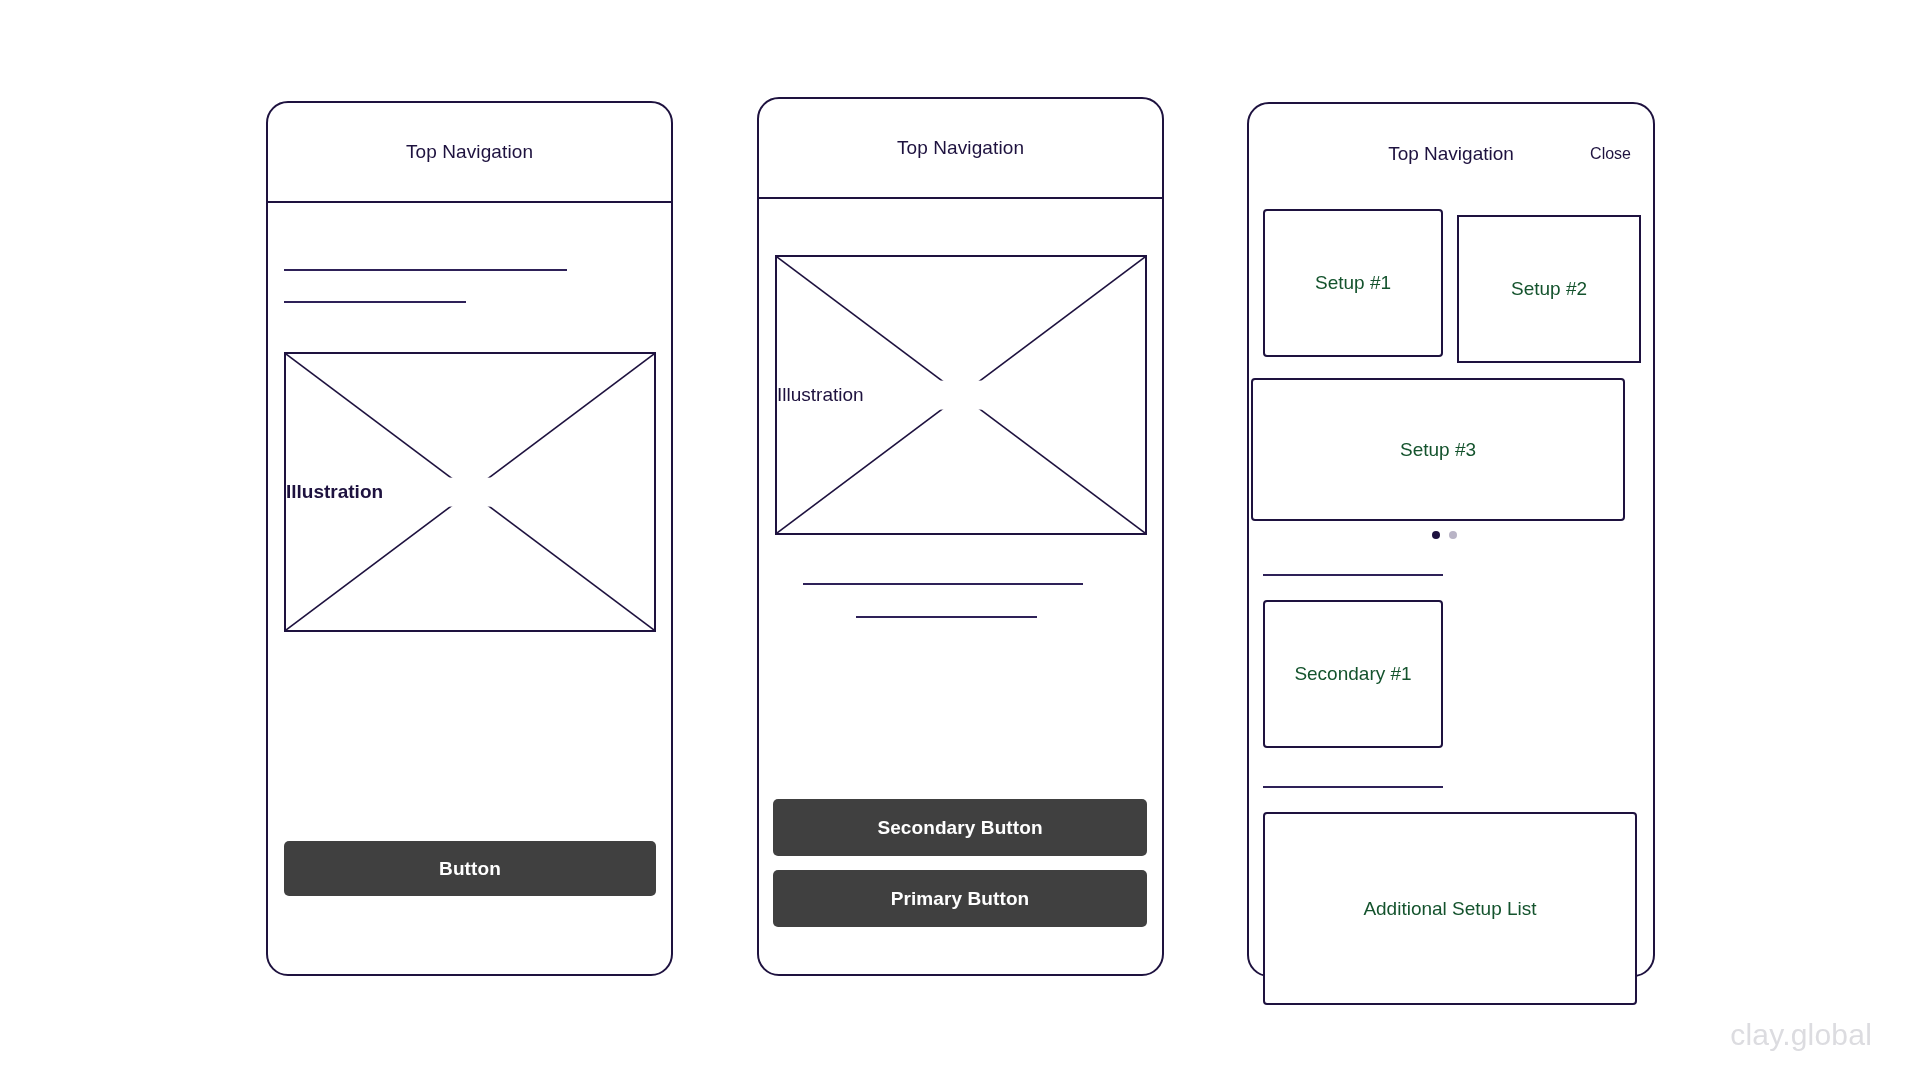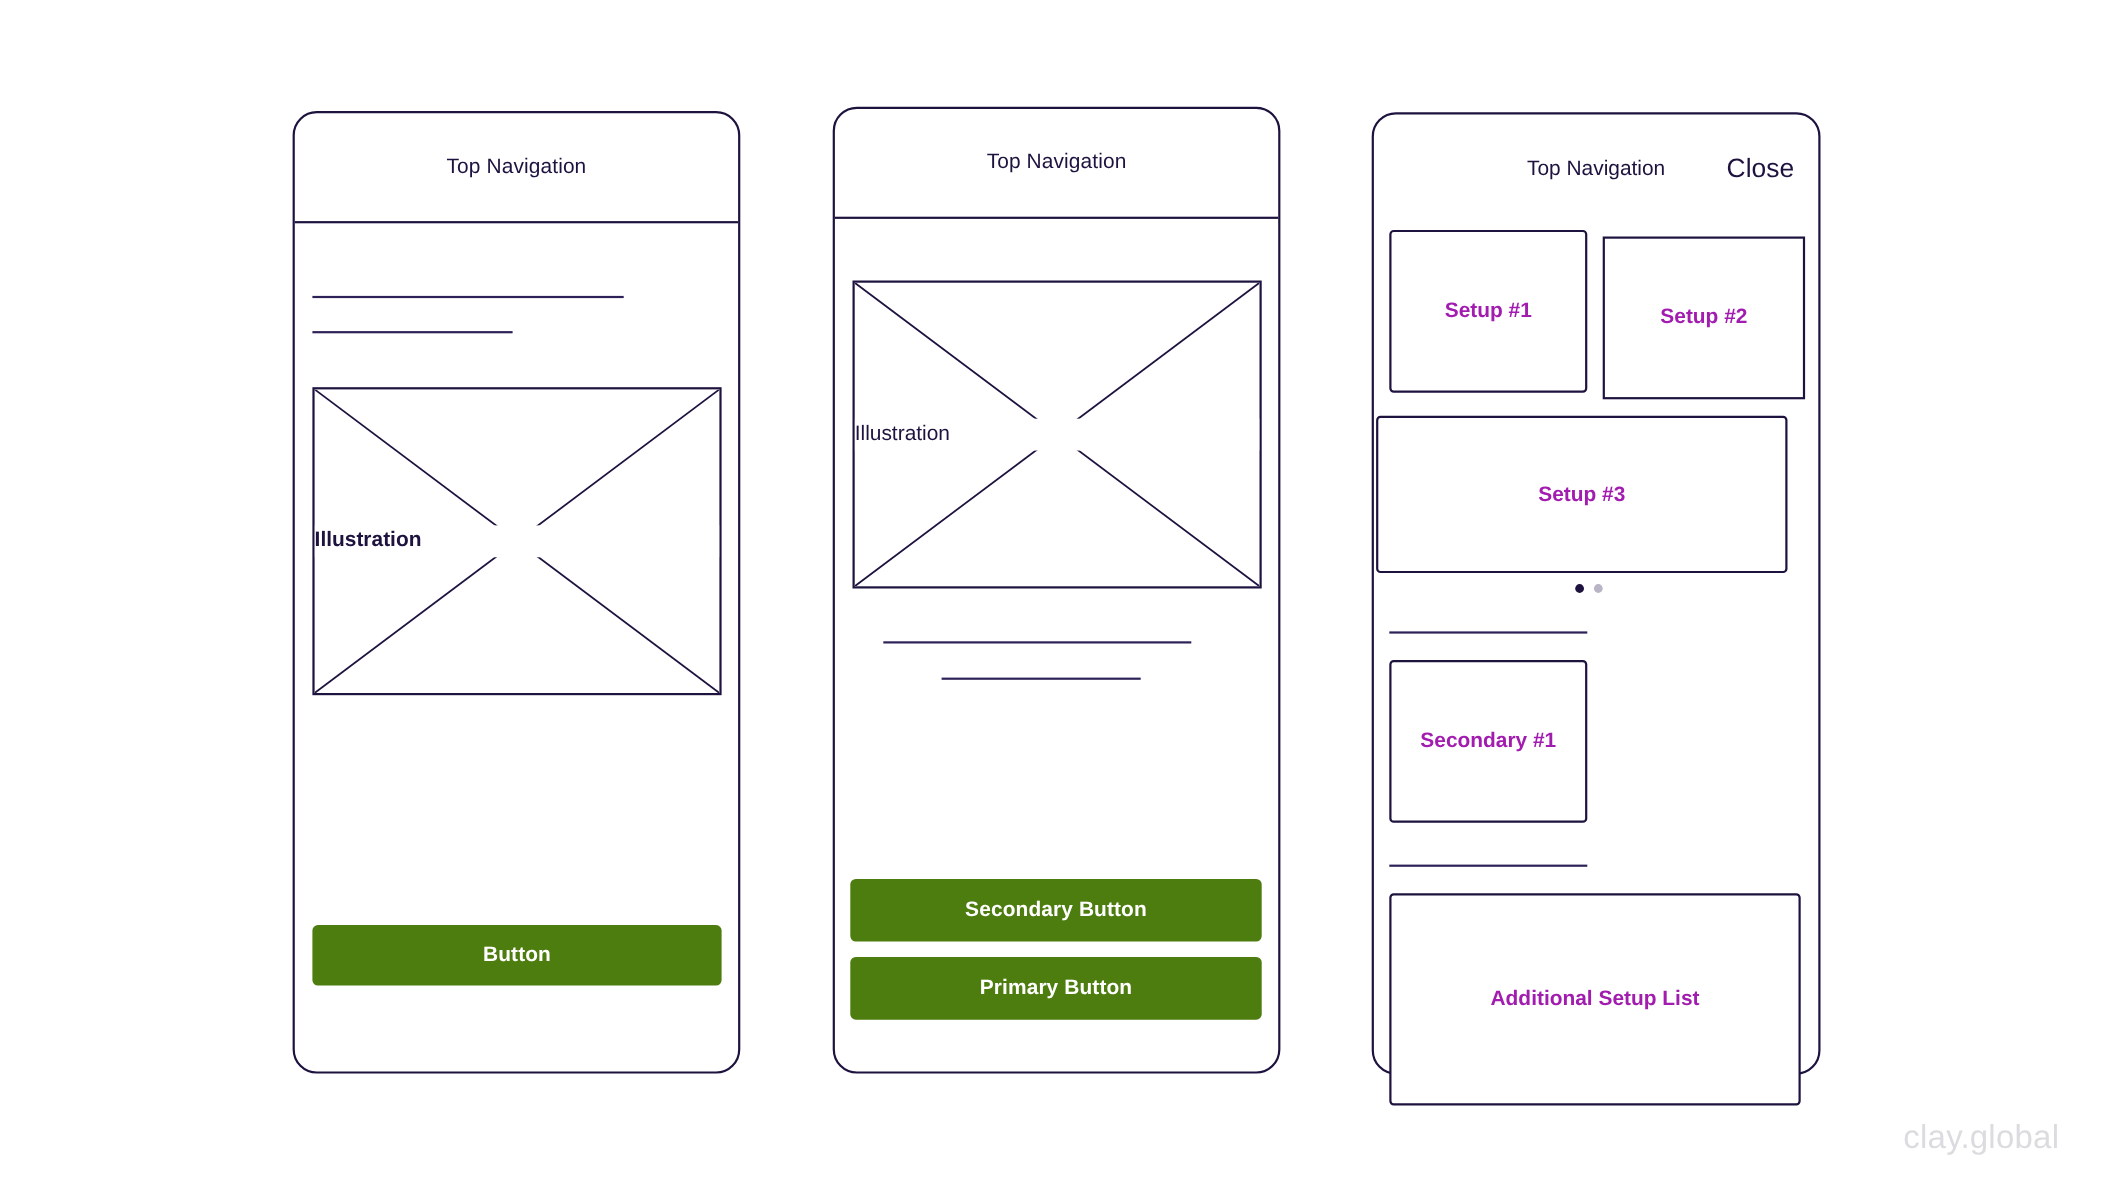--- a/index.html
+++ b/index.html
@@ -58,21 +58,21 @@
     position: absolute;
     left: 0; right: 0;
     text-align: center;
     font-size: 19px;
     color: #1E123F;
     pointer-events: none;
   }
   .nav-close-3 {
     position: absolute;
     right: 22px;
-    font-size: 24px;
+    font-size: 16px;
     color: #1E123F;
   }
 
   
   .text-rule {
     position: absolute;
     height: 0;
     border-top: 2px solid #2E2158;
   }
 
@@ -102,30 +102,30 @@
   .card {
     position: absolute;
     border: 2px solid #1E123F;
     background: #ffffff;
     display: flex;
     align-items: center;
     justify-content: center;
   }
   .card-label {
     font-size: 19px;
-    font-weight: 700;
-    color: #a21caf;
+    font-weight: 400;
+    color: #14532d;
     text-align: center;
   }
   .r-card { border-radius: 4px; }
 
   
   .btn {
     position: absolute;
-    background: #4d7c0f;
+    background: #404040;
     border-radius: 5px;
     display: flex;
     align-items: center;
     justify-content: center;
     cursor: pointer;
   }
   .btn-label {
     font-size: 19px;
     font-weight: 700;
     color: #ffffff;

